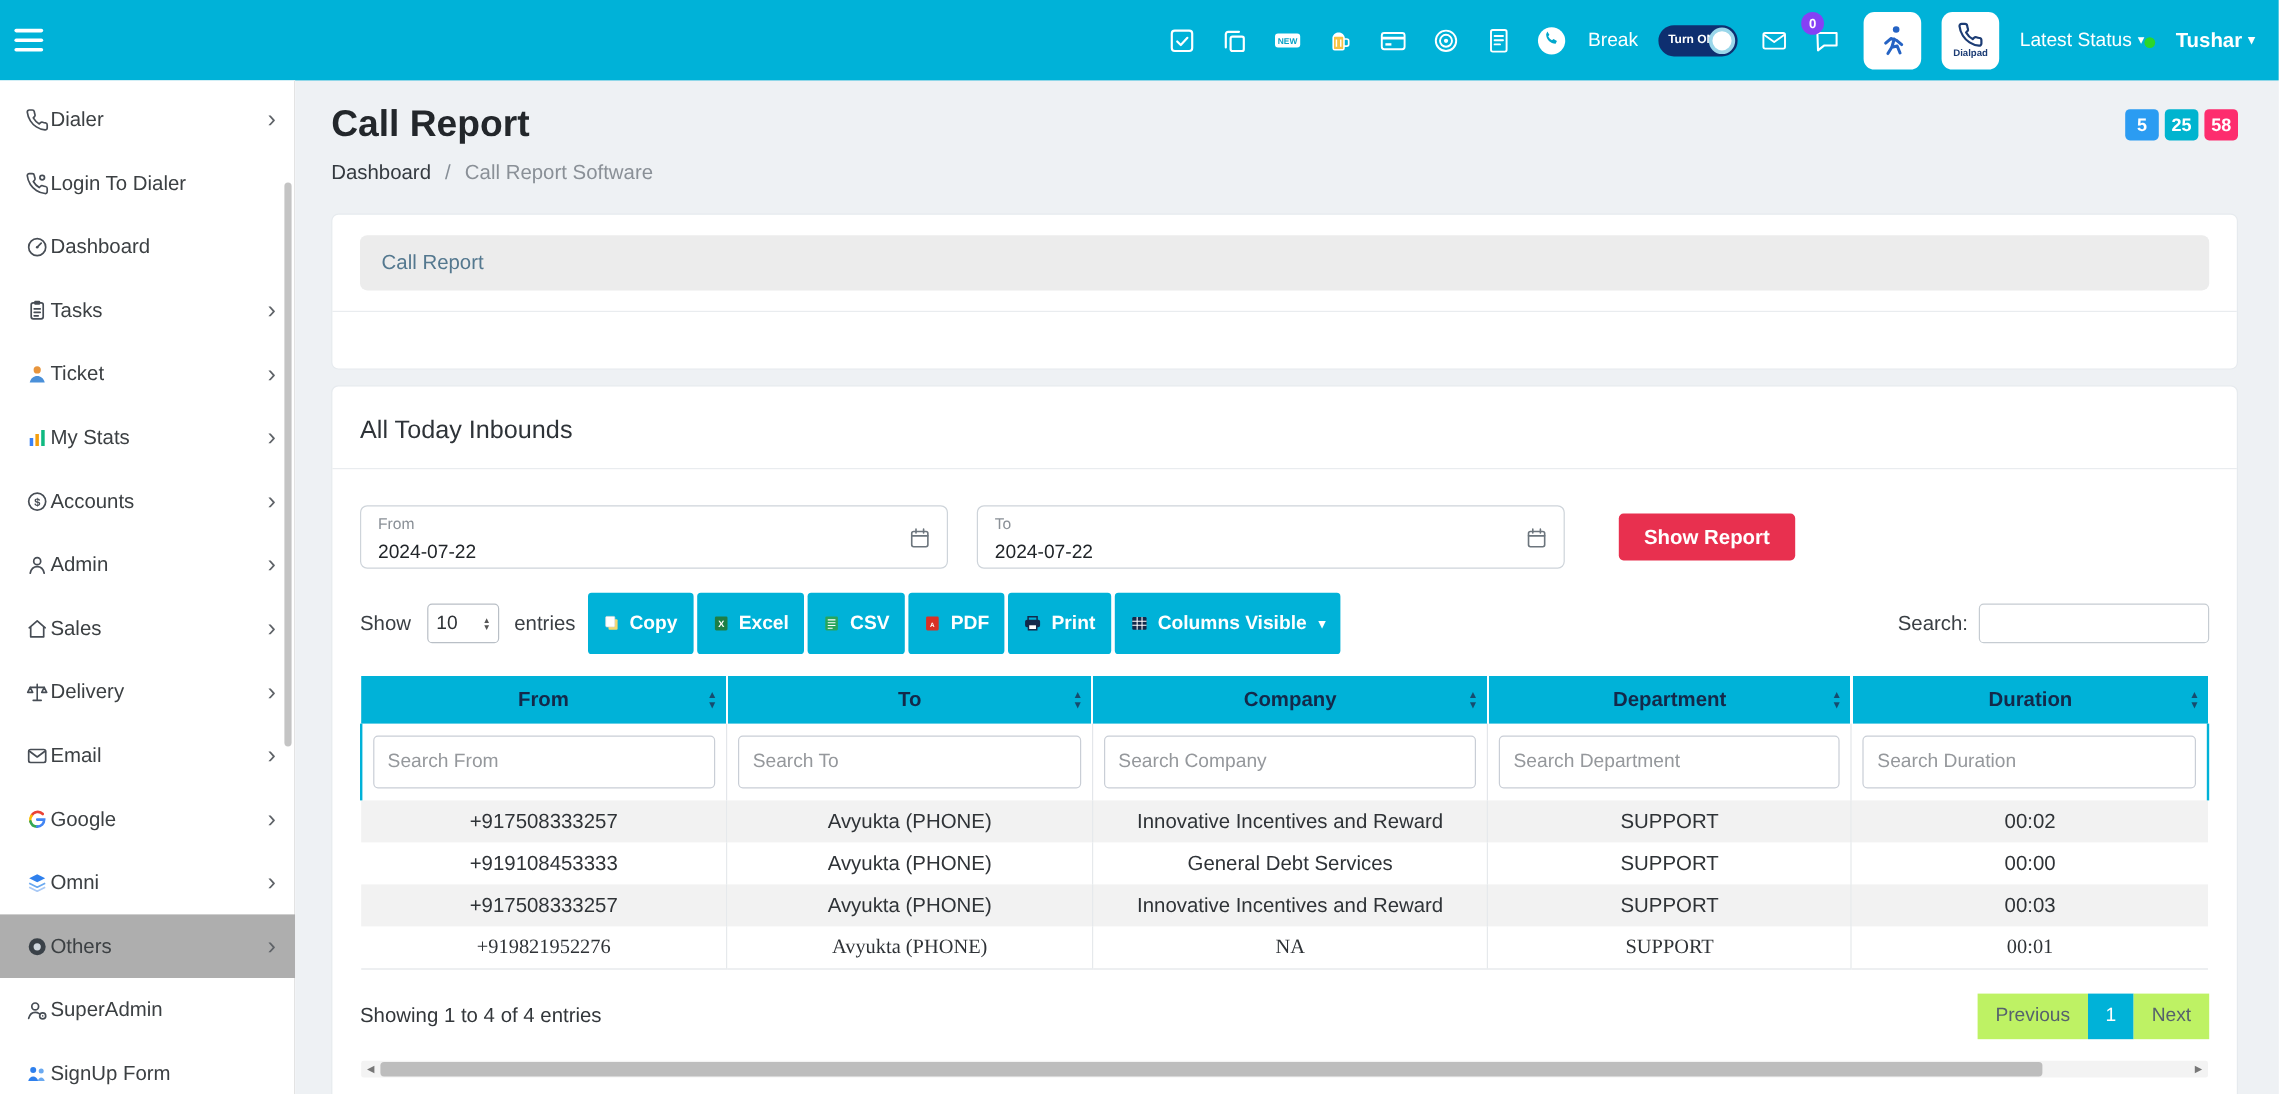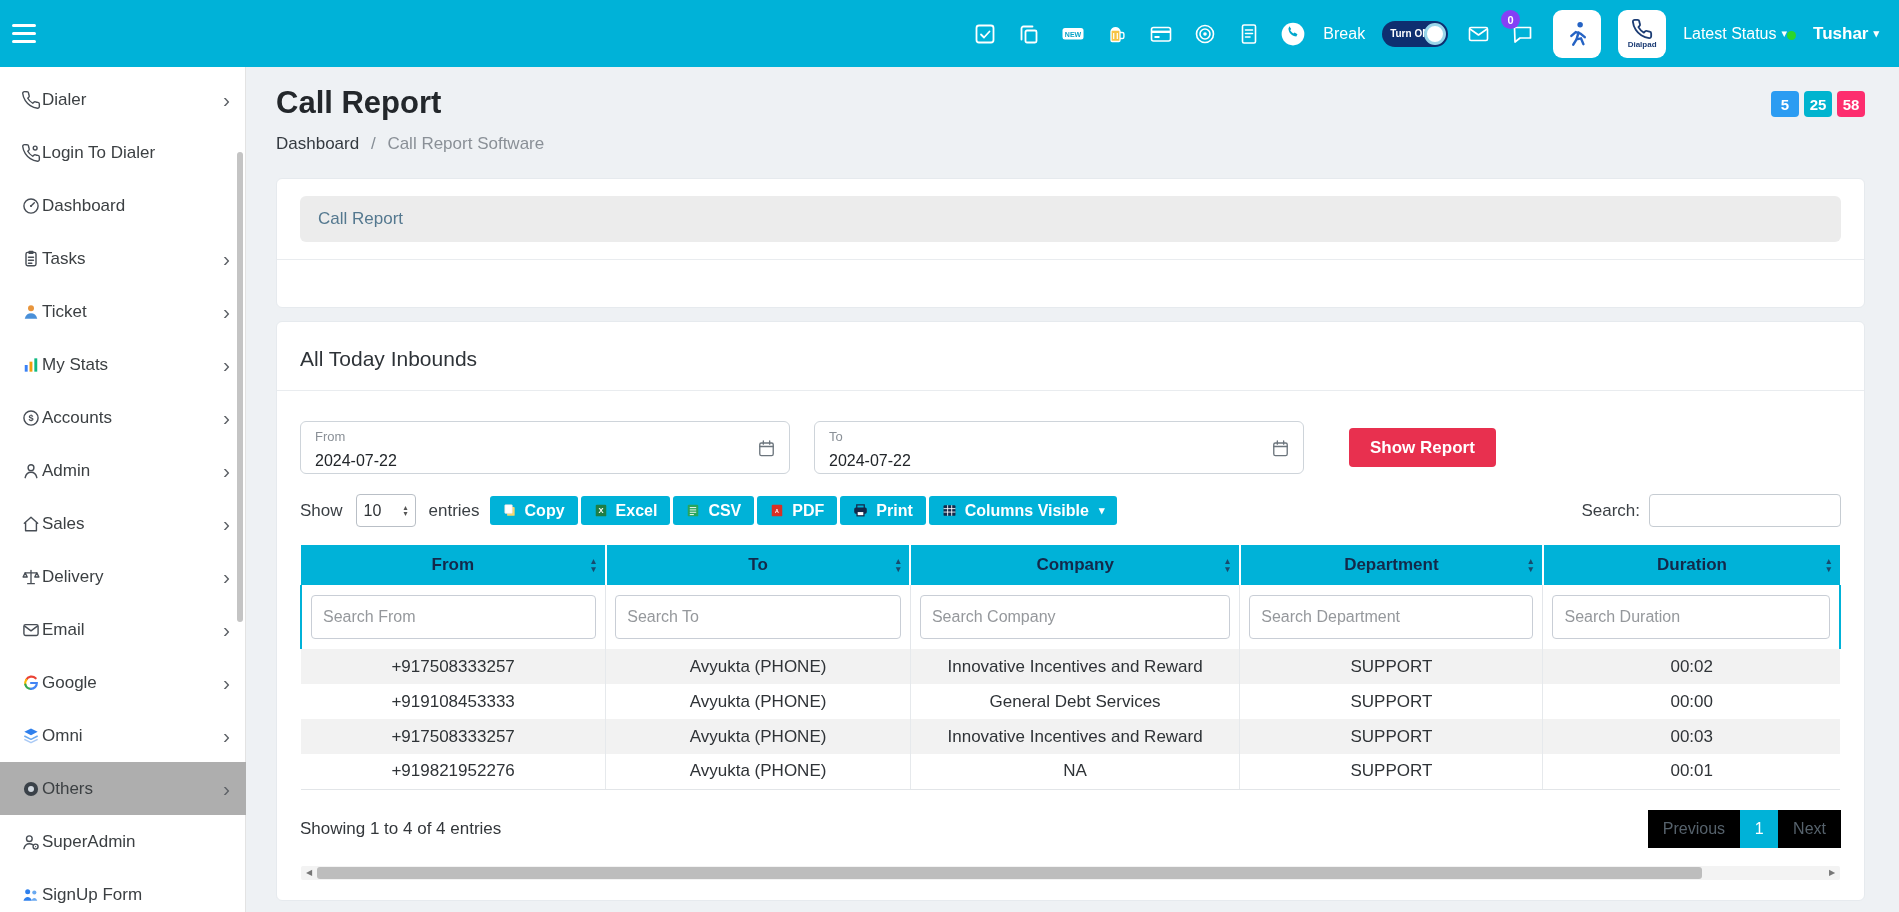--- a/index.html
+++ b/index.html
@@ -72,45 +72,45 @@
   .datebox .cal { position:absolute; right:13px; top:17px; }
   .btn-danger { margin-left:21px; background:#e8304f; color:#fff; font-weight:700; font-size:17px; border:none; border-radius:4px; height:39px; padding:0 21px; cursor:pointer; font-family:inherit; }
 
   
   .controls { display:flex; align-items:center; margin-top:8px; }
   .show-group { display:flex; align-items:center; gap:13px; font-size:17px; color:#3a3f44; }
   .entries-select { width:60px; height:33px; border:1px solid #b9bfc6; border-radius:4px; background:#fff; display:flex; align-items:center; justify-content:space-between; padding:0 7px; cursor:pointer; }
   .entries-select .num { font-size:16px; color:#2f3337; }
   .spin { display:flex; flex-direction:column; font-size:8px; line-height:6px; color:#555; }
   .toolbar { display:flex; gap:3px; margin-left:10px; }
-  .tbtn { background:#00b2d8; color:#fff; font-weight:700; font-size:16px; border:none; height:29px; padding:0 13px; display:flex; align-items:center; gap:8px; border-radius:3px; cursor:pointer; font-family:inherit; }
+  .tbtn { background:#00b2d8; color:#fff; font-weight:700; font-size:16px; border:none; height:51px; padding:0 13px; display:flex; align-items:center; gap:8px; border-radius:3px; cursor:pointer; font-family:inherit; }
   .tbtn .caret { font-size:11px; margin-left:2px; }
   .search-wrap { margin-left:auto; display:flex; align-items:center; gap:9px; font-size:17px; color:#3a3f44; }
   .search-input { width:192px; height:33px; border:1px solid #c6ccd2; border-radius:4px; padding:0 9px; font-size:16px; font-family:inherit; }
 
   
   table { width:100%; border-collapse:collapse; margin-top:18px; table-layout:fixed; }
   thead th { background:#00b2d8; color:#13294a; font-size:17px; font-weight:700; height:40px; position:relative; border-left:2px solid #fff; cursor:pointer; }
   thead th:first-child { border-left:none; }
   .sorter { position:absolute; right:9px; top:50%; transform:translateY(-50%); display:flex; flex-direction:column; font-size:9px; line-height:8px; color:#1b3a5c; opacity:.85; }
   .search-row td { background:#fff; padding:10px 9px; border-left:1px solid #e3e6ea; }
   .search-row td:first-child { border-left:2px solid #00b2d8; }
   .search-row td:last-child { border-right:2px solid #00b2d8; }
   .cell-input { width:100%; height:44px; border:1px solid #c9ced6; border-radius:4px; padding:0 11px; font-size:16px; font-family:inherit; }
   ::placeholder { color:#95989c; opacity:1; }
   tbody td { text-align:center; font-size:17px; color:#2f3337; height:35px; border-left:1px solid #e6e9ec; }
   tbody td:first-child { border-left:none; }
   tbody tr:nth-child(odd) td { background:#f2f2f2; }
-  tbody tr:last-child td { border-bottom:1px solid #e2e5e8; }
+  tbody tr:last-child td { border-bottom:1px solid #e2e5e8;font-family:Liberation Serif, serif; }
 
   
   .table-footer { display:flex; align-items:center; justify-content:space-between; margin-top:20px; }
   .showing { font-size:17px; color:#33373b; }
   .pagination { display:flex; align-items:center; }
-  .page-btn { background:#000000; border:none; color:#56626c; font-size:16px; padding:10px 15px; cursor:pointer; font-family:inherit; }
+  .page-btn { background:#bef264; border:none; color:#56626c; font-size:16px; padding:10px 15px; cursor:pointer; font-family:inherit; }
   .page-current { background:#00b2d8; border:none; color:#fff; font-size:16px; width:38px; height:38px; display:flex; align-items:center; justify-content:center; cursor:pointer; }
 
   .hscroll { height:14px; background:#f3f3f3; border-radius:2px; margin:18px 1px 14px; position:relative; display:flex; align-items:center; justify-content:space-between; }
   .hs-arrow { width:16px; text-align:center; font-size:8px; color:#777; cursor:pointer; background:transparent; border:none; }
   .hs-thumb { position:absolute; left:16px; top:1px; height:12px; width:90%; background:#bdbdbd; border-radius:3px; cursor:grab; }
 
   svg { display:block; }
 </style>
 </head>
 <body>

